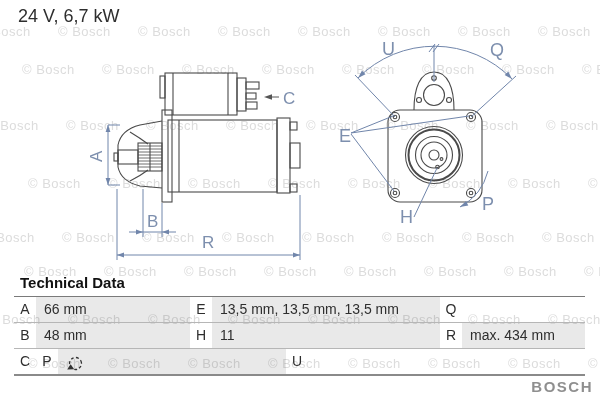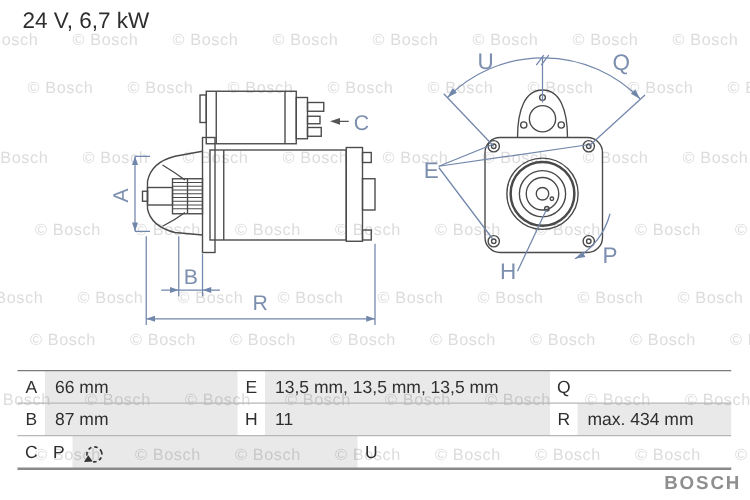--- a/index.html
+++ b/index.html
@@ -198,32 +198,33 @@
       <path d="M158,151 A57,57 0 0 1 130,187"></path>
       <polygon fill="#7186ab" stroke="none" points="130,187 138.3,185.5 136,181.1"></polygon>
     </g>
     <text x="52" y="35" font-size="18" fill="#7d8fae">U</text>
     <text x="160" y="36" font-size="18" fill="#7d8fae">Q</text>
     <text x="9" y="122" font-size="18" fill="#7d8fae">E</text>
     <text x="70" y="203" font-size="18" fill="#7d8fae">H</text>
     <text x="152" y="190" font-size="18" fill="#7d8fae">P</text>
   </svg>
 
+  <div class="ttitle">Technical Data</div>
 
   <div class="ttable">
     <div class="trow">
       <div class="tkey">A</div>
       <div class="tval v1">66 mm</div>
       <div class="tkey">E</div>
       <div class="tval v2">13,5 mm, 13,5 mm, 13,5 mm</div>
       <div class="tkey">Q</div>
     </div>
     <div class="trow">
       <div class="tkey">B</div>
-      <div class="tval v1">87 mm</div>
+      <div class="tval v1">48 mm</div>
       <div class="tkey">H</div>
       <div class="tval v2">11</div>
       <div class="tkey">R</div>
       <div class="tval v3">max. 434 mm</div>
     </div>
     <div class="trow last">
       <div class="tkey">C</div>
       <div class="tkey">P</div>
       <div class="tval v2">
         <svg class="roticon" width="18" height="19" viewBox="0 0 18 19">

